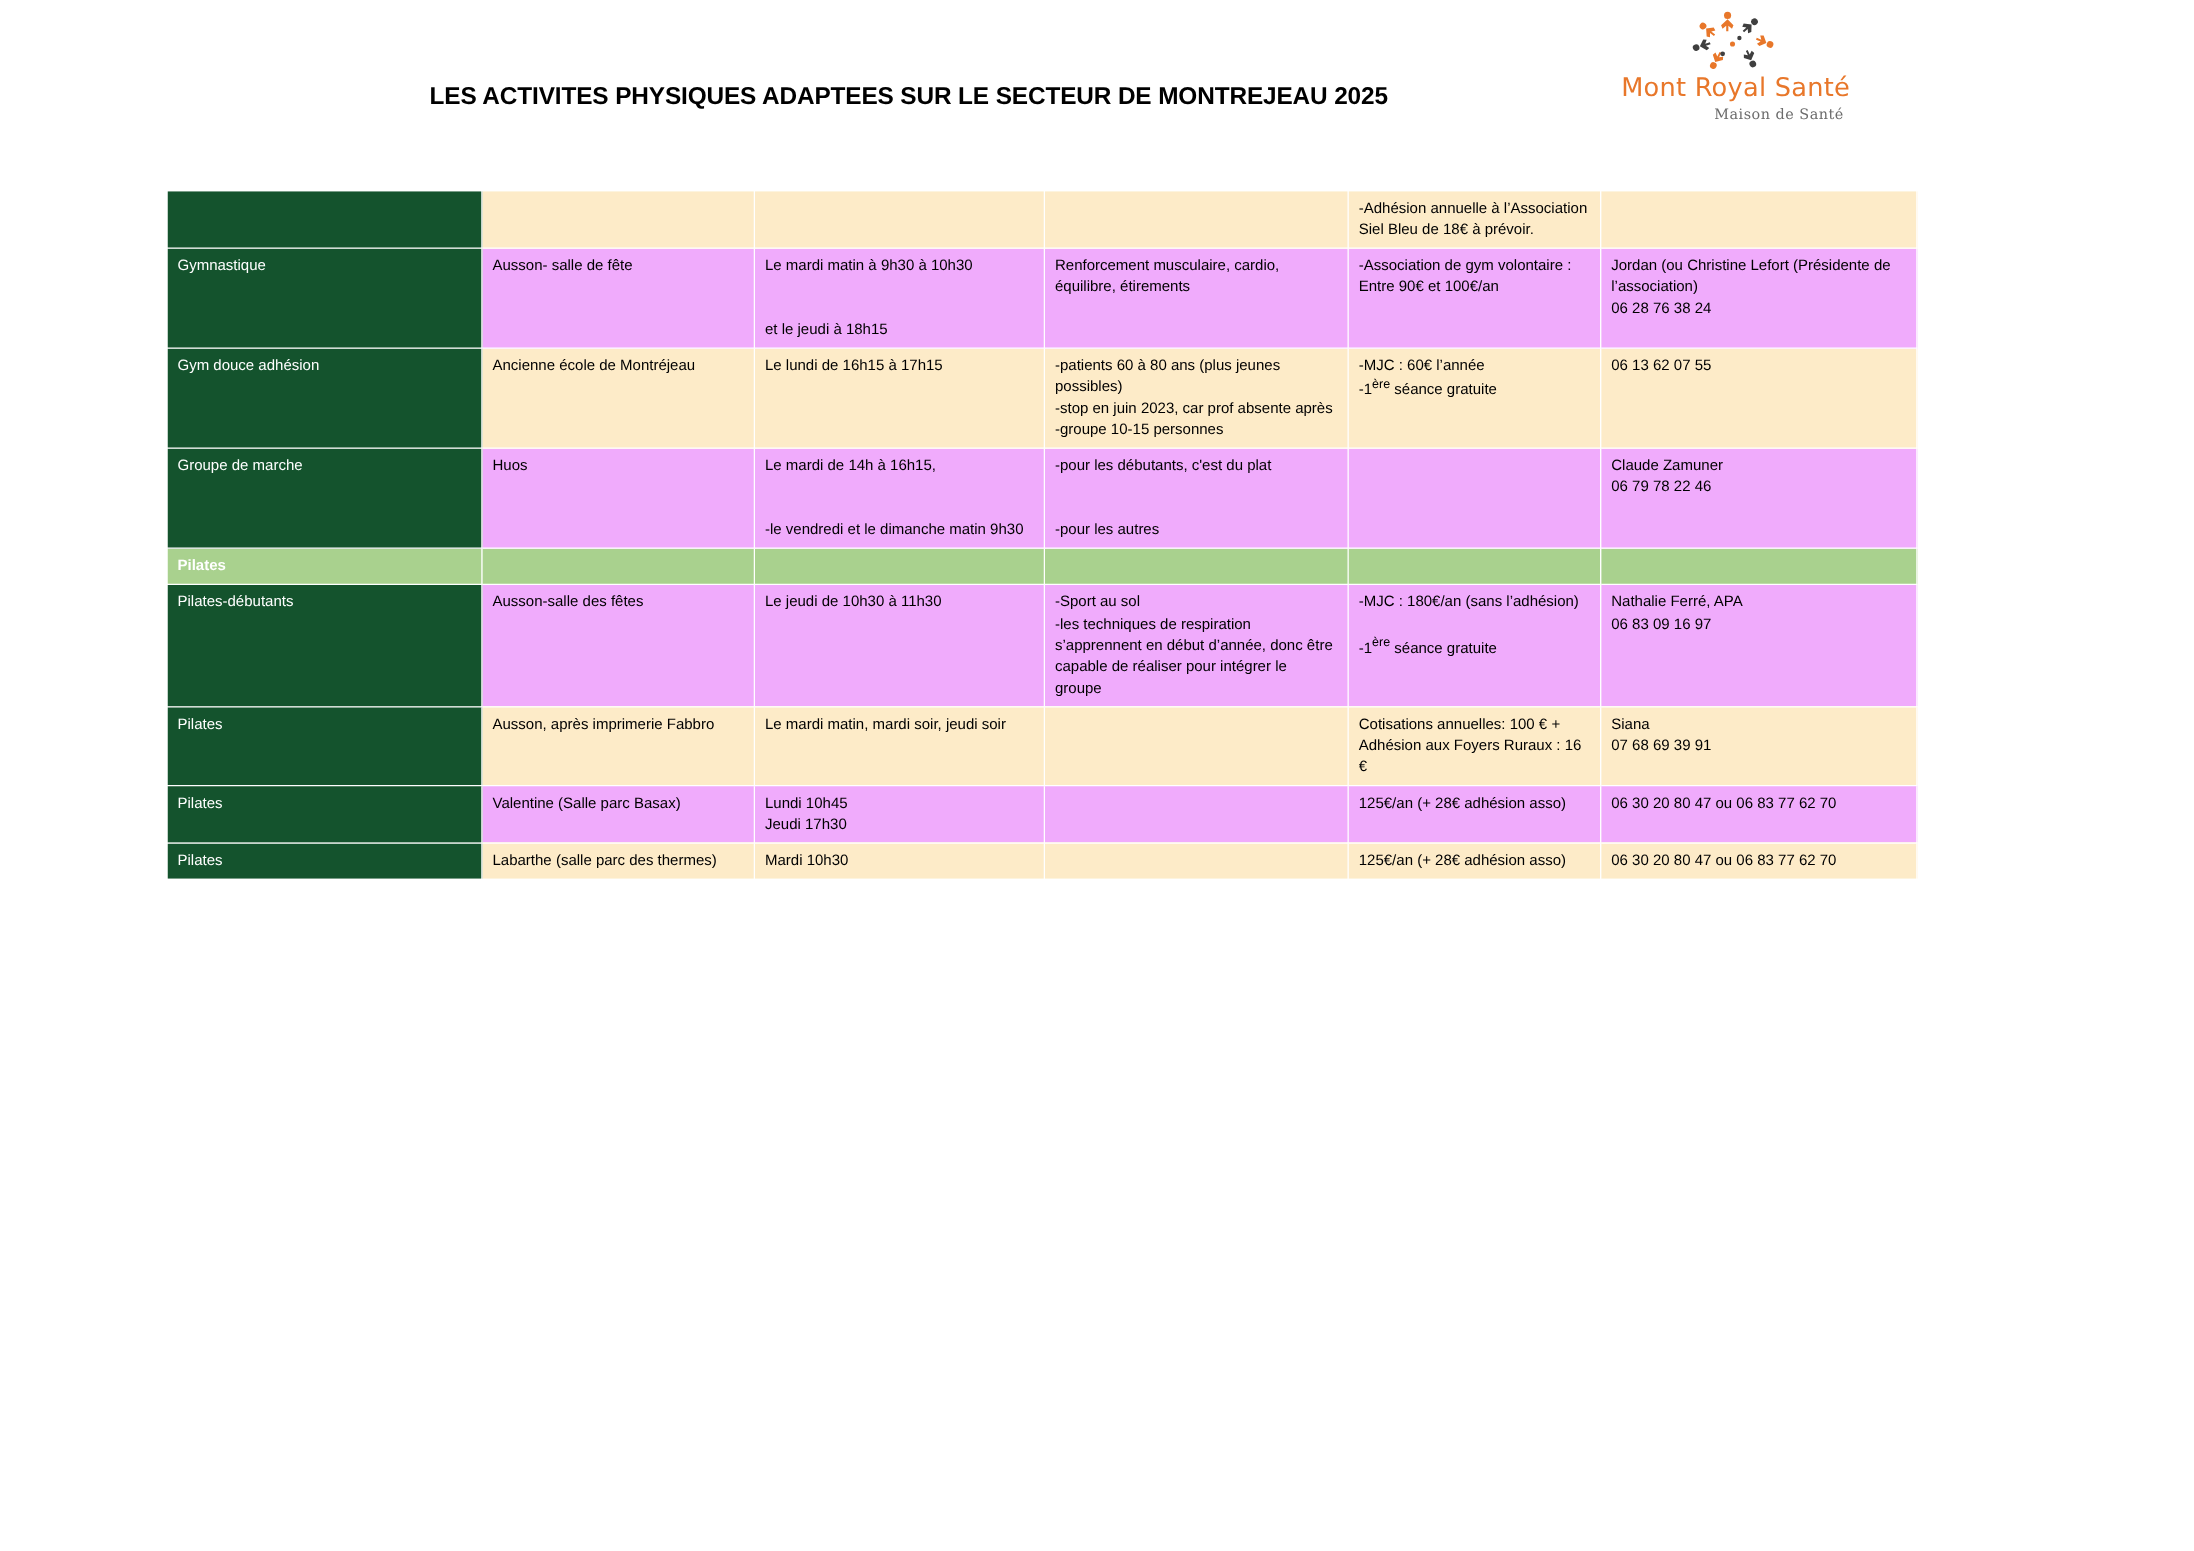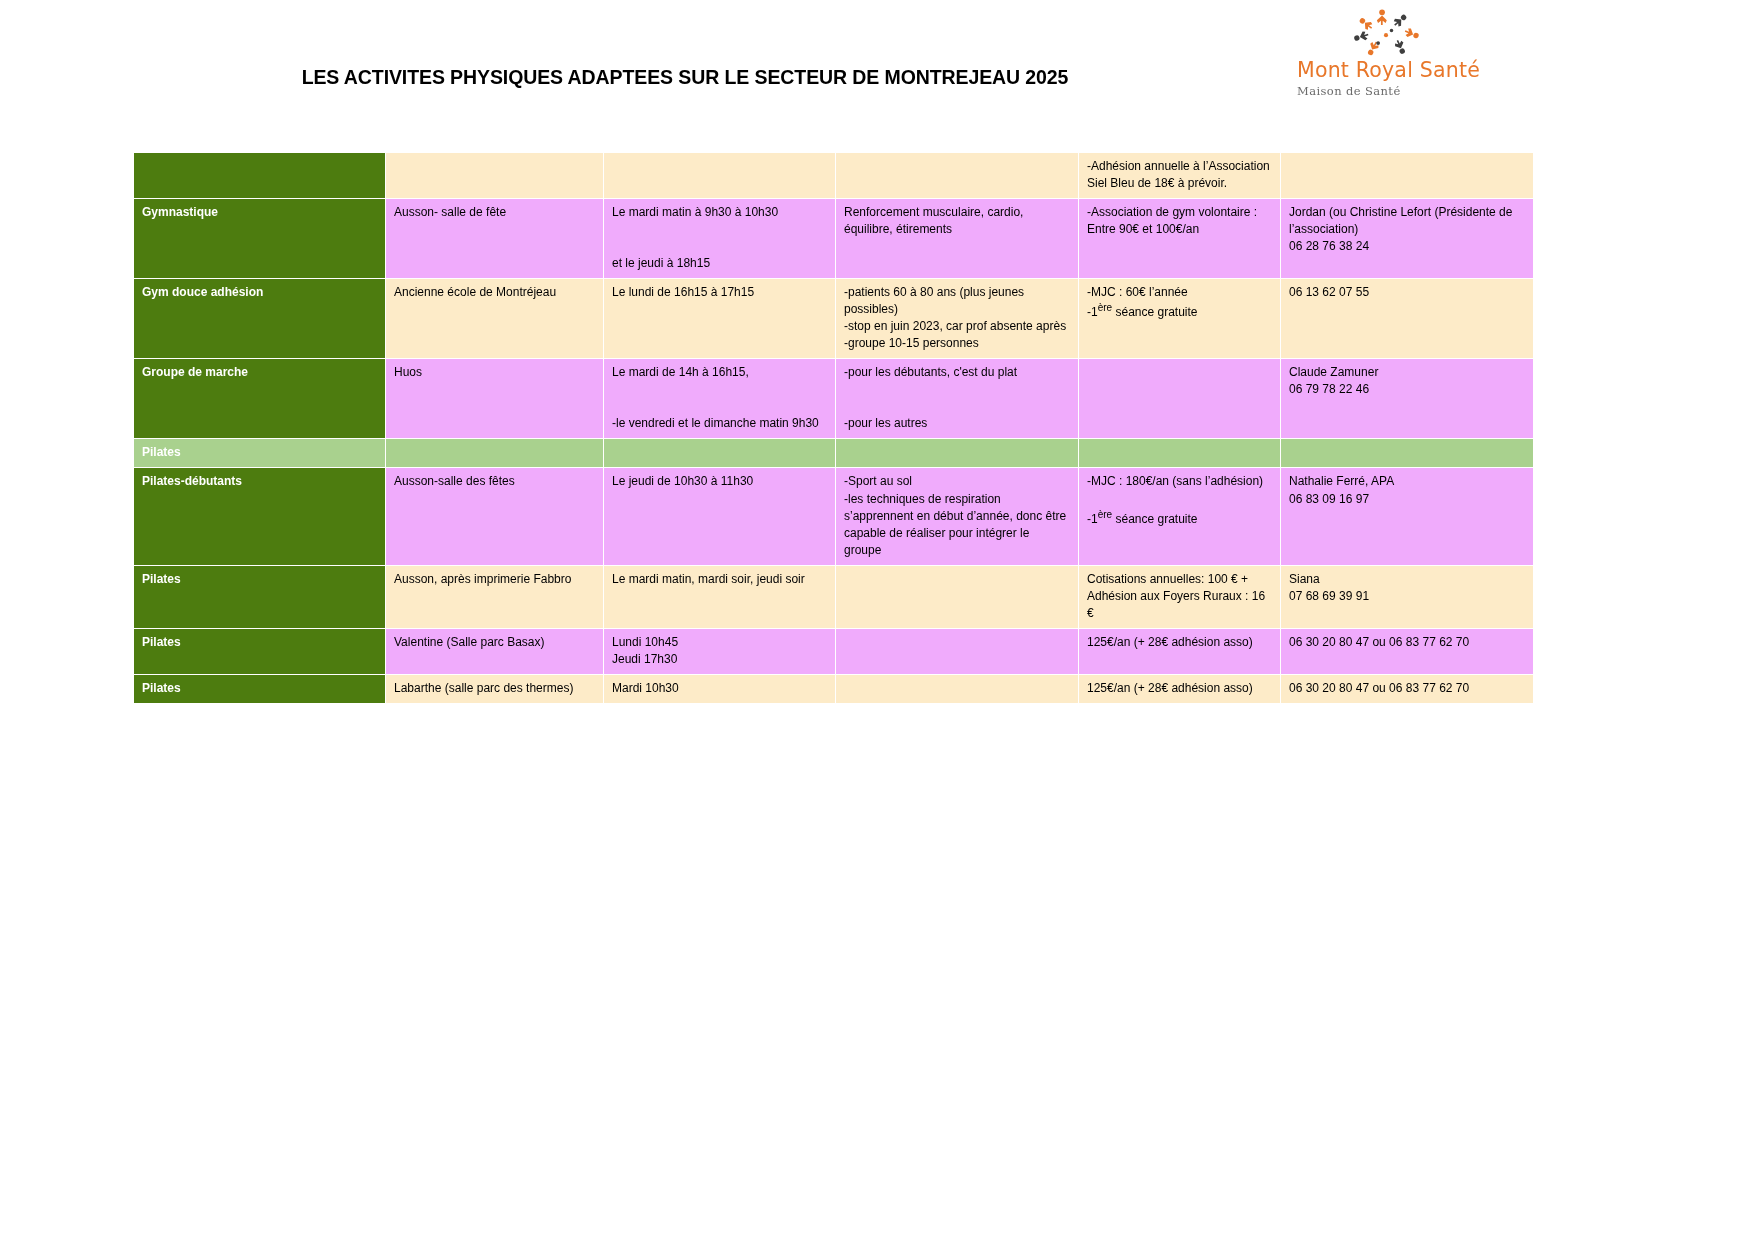--- a/index.html
+++ b/index.html
@@ -23,21 +23,21 @@
     height: 1241px;
     background: #ffffff;
   }
 
   
   .logo-block {
     position: absolute;
     top: 6px;
     left: 1297px;
     width: 178px;
-    text-align: left;
+    text-align: right;
     line-height: 1;
   }
   .logo-mark {
     width: 88px;
     height: 52px;
     margin: 0 auto 2px auto;
     display: block;
   }
   .logo-title {
     font-family: "DejaVu Sans", sans-serif;
@@ -61,20 +61,21 @@
     top: 66px;
     left: 0;
     width: 1370px;
     text-align: center;
     font-family: "Liberation Sans", sans-serif;
     font-weight: bold;
     font-size: 19.5px;
     letter-spacing: -0.1px;
     color: #000000;
     white-space: nowrap;
+    padding-left: 42px;
   }
 
   
   .table-wrap {
     position: absolute;
     top: 152px;
     left: 133px;
     width: 1400px;
   }
   table.apa {
@@ -94,21 +95,21 @@
 
   
   col.c0 { width: 252px; }
   col.c1 { width: 218px; }
   col.c2 { width: 232px; }
   col.c3 { width: 243px; }
   col.c4 { width: 202px; }
   col.c5 { width: 253px; }
 
   
-  .cat       { background: #4d7c0f; color: #ffffff; font-weight: bold; }
+  .cat       { background: #14532d; color: #ffffff; font-weight: normal; }
   .lite      { background: #FDEBC8; }
   .mid       { background: #f0abfc; }
   .spacer-lite { background: #FDEBC8; }
   .sect      { background: #A9D18E; color: #ffffff; font-weight: bold; }
   .sect-fill { background: #A9D18E; }
 </style>
 </head>
 <body>
 
 <div class="page">

